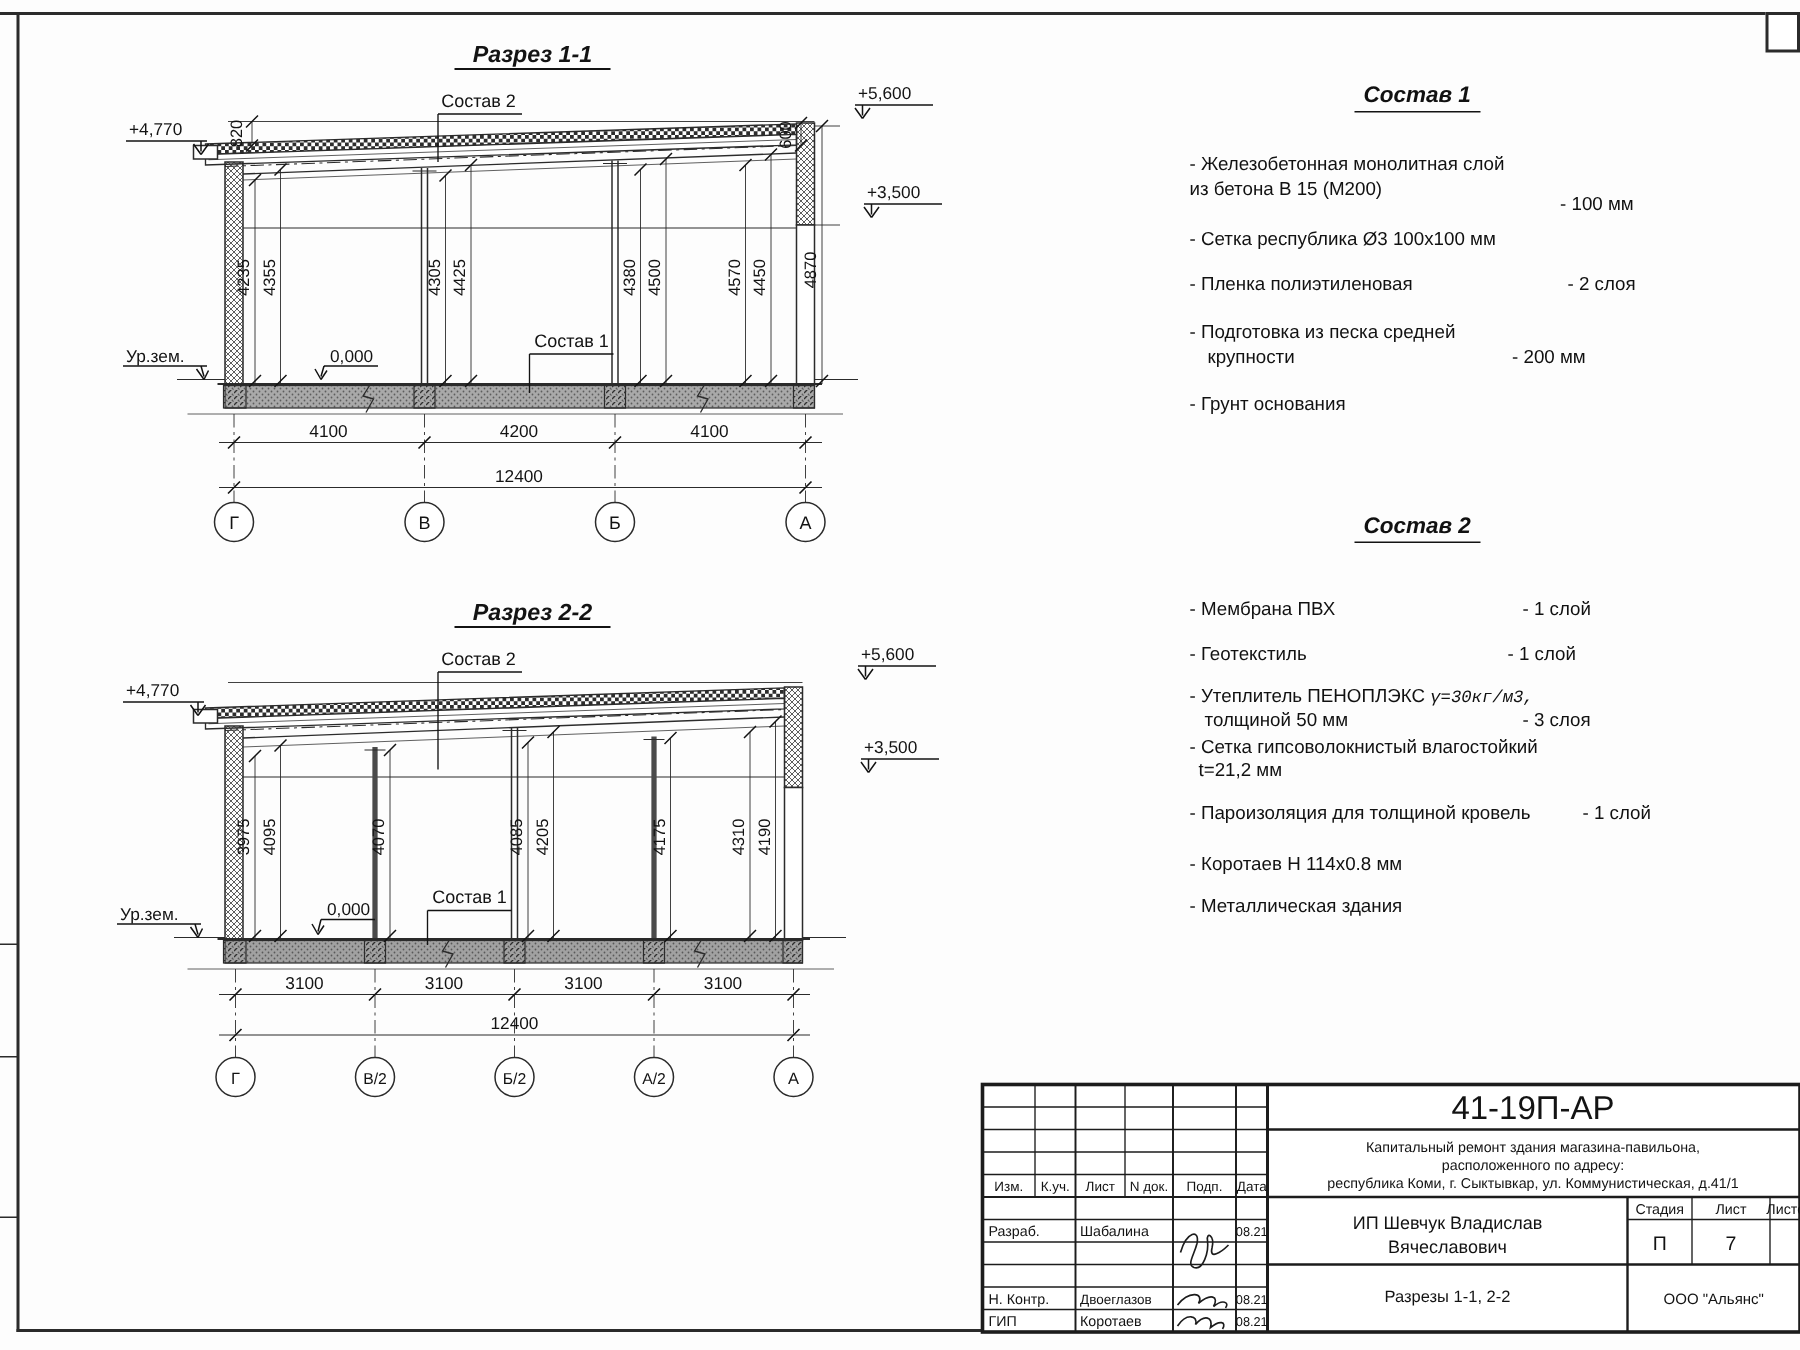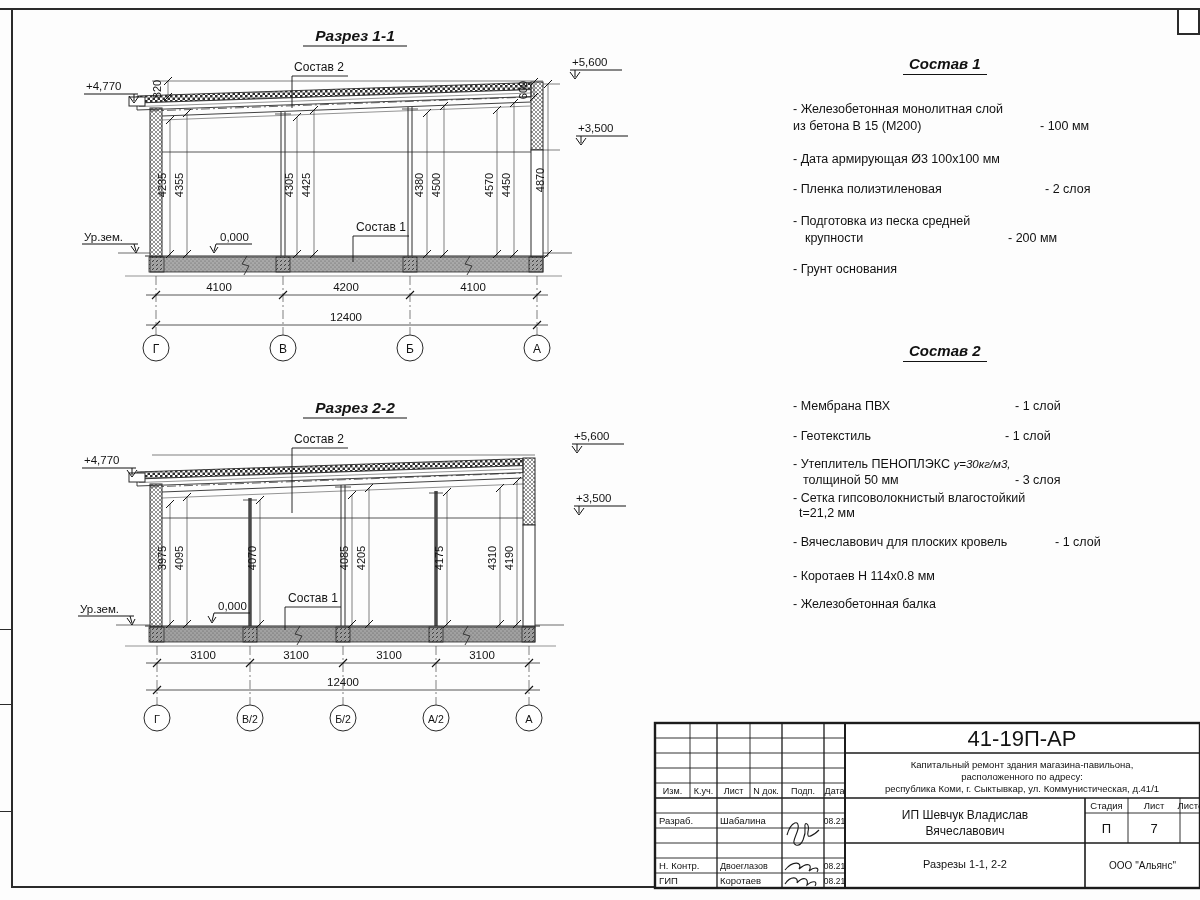--- a/index.html
+++ b/index.html
@@ -4,21 +4,21 @@
 <style>
   *{margin:0;padding:0;box-sizing:border-box}
   html,body{width:1200px;height:900px;background:#fdfdfd;overflow:hidden;
     font-family:"Liberation Sans",sans-serif;color:#111}
   .sheet{position:relative;width:1200px;height:900px}
   .frameline{position:absolute;background:#2b2b2b}
   svg{position:absolute;overflow:visible}
   svg text{fill:#131313;font-family:"Liberation Sans",sans-serif}
   .sostav{position:absolute}
   .sostav .it{position:absolute;white-space:nowrap;font-size:12.5px;line-height:1.1}
-  .sostav .gamma{font-family:Liberation Sans, sans-serif;font-style:italic;font-size:11.5px}
+  .sostav .gamma{font-family:Liberation Mono, monospace;font-style:italic;font-size:11.5px}
   .sostav-title{position:absolute;font-style:italic;font-size:15px;font-weight:600;
     border-bottom:1.4px solid #131313;padding:0 6px 2px;white-space:nowrap}
 </style>
 </head>
 <body>
 
 <div class="sheet">
 
   <div class="frameline" style="left:0;top:8px;width:1200px;height:2px"></div>
   <div class="frameline" style="left:11px;top:8px;width:2px;height:880px"></div>
@@ -274,45 +274,45 @@
       <text x="343" y="342.5" text-anchor="middle" font-size="10.5">Б/2</text>
       <text x="436" y="342.5" text-anchor="middle" font-size="10.5">А/2</text>
       <text x="529" y="342.5" text-anchor="middle" font-size="11">А</text>
     </g>
   </svg>
 
   <div class="sostav" style="left:793px;top:55px;width:407px;height:230px">
     <div class="sostav-title" style="left:110px;top:0">Состав 1</div>
     <span class="it" style="left:0;top:48px">- Железобетонная  монолитная слой</span>
     <span class="it" style="left:0;top:65px">из бетона В 15 (М200)</span>
-    <span class="it" style="left:247px;top:65px">- 100 мм</span>
-    <span class="it" style="left:0;top:98px">- Дата армирующая Ø3 100х100 мм</span>
+    <span class="it" style="left:247px;top:75px">- 100 мм</span>
+    <span class="it" style="left:0;top:98px">- Сетка республика Ø3 100х100 мм</span>
     <span class="it" style="left:0;top:128px">- Пленка полиэтиленовая</span>
     <span class="it" style="left:252px;top:128px">- 2 слоя</span>
     <span class="it" style="left:0;top:160px">- Подготовка из песка средней</span>
     <span class="it" style="left:12px;top:177px">крупности</span>
     <span class="it" style="left:215px;top:177px">- 200 мм</span>
     <span class="it" style="left:0;top:208px">- Грунт основания</span>
   </div>
 
   <div class="sostav" style="left:793px;top:340px;width:407px;height:280px">
     <div class="sostav-title" style="left:110px;top:2px">Состав 2</div>
     <span class="it" style="left:0;top:60px">- Мембрана ПВХ</span>
     <span class="it" style="left:222px;top:60px">- 1 слой</span>
     <span class="it" style="left:0;top:90px">- Геотекстиль</span>
     <span class="it" style="left:212px;top:90px">- 1 слой</span>
     <span class="it" style="left:0;top:118px"><span>- Утеплитель ПЕНОПЛЭКС</span> <span class="gamma">γ=30кг/м3,</span></span>
     <span class="it" style="left:10px;top:134px">толщиной 50 мм</span>
     <span class="it" style="left:222px;top:134px">- 3 слоя</span>
     <span class="it" style="left:0;top:152px">- Сетка гипсоволокнистый влагостойкий</span>
     <span class="it" style="left:6px;top:167px">t=21,2 мм</span>
-    <span class="it" style="left:0;top:196px">- Вячеславович для плоских кровель</span>
+    <span class="it" style="left:0;top:196px">- Пароизоляция для толщиной кровель</span>
     <span class="it" style="left:262px;top:196px">- 1 слой</span>
     <span class="it" style="left:0;top:230px">- Коротаев Н 114х0.8 мм</span>
-    <span class="it" style="left:0;top:258px">- Железобетонная балка</span>
+    <span class="it" style="left:0;top:258px">- Металлическая здания</span>
   </div>
 
   <svg style="left:655px;top:723px" width="545" height="165" viewBox="0 0 545 165">
     <rect x="0" y="0" width="545" height="165" fill="#fff" stroke="#1c1c1c" stroke-width="2.4"></rect>
     <g stroke="#1c1c1c" stroke-width="1">
 
       <path d="M35,0 L35,75 M95,0 L95,75" stroke-width="0.9"></path>
       <path d="M62,0 L62,165 M127,0 L127,165 M169,0 L169,165" stroke-width="1.3"></path>
       <path d="M190,0 L190,165" stroke-width="2"></path>
 

